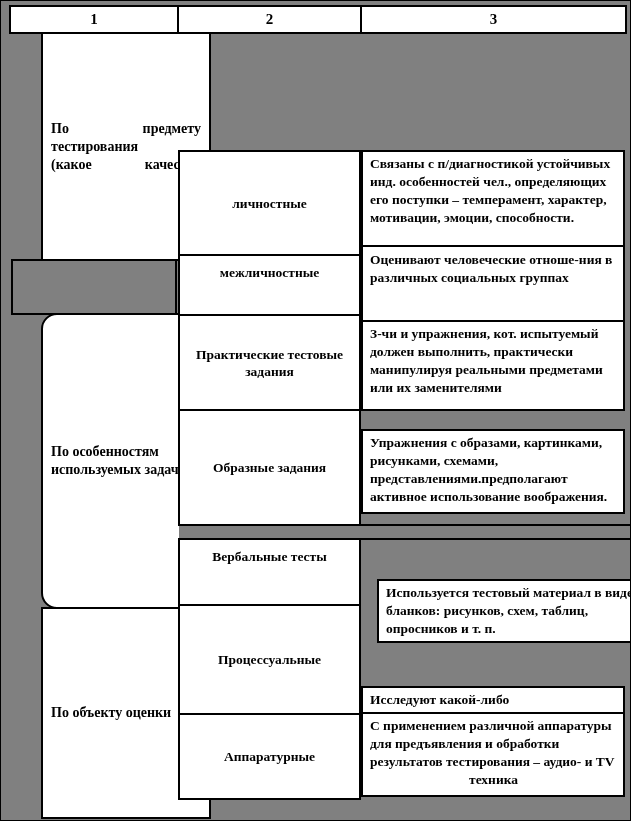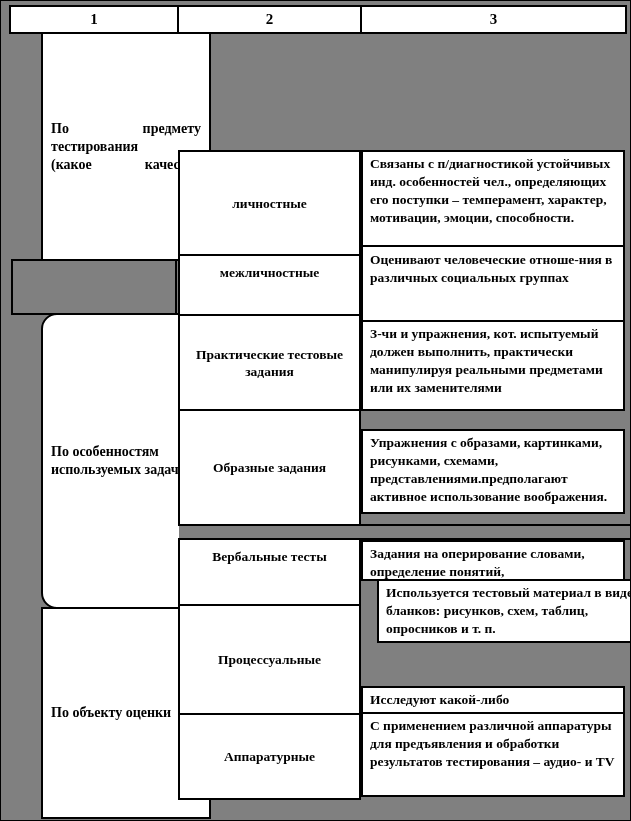--- a/index.html
+++ b/index.html
@@ -62,20 +62,20 @@
   <div class="cell c2" style="left:177px; top:313px; width:183px; height:97px;">Практические тестовые задания</div>
   <div class="cell c2" style="left:177px; top:408px; width:183px; height:117px;">Образные задания</div>
   <div class="cell c2 top" style="left:177px; top:537px; width:183px; height:68px;">Вербальные тесты</div>
   <div class="cell c2" style="left:177px; top:603px; width:183px; height:111px;">Процессуальные</div>
   <div class="cell c3" style="left:360px; top:149px; width:264px; height:97px;">Связаны с п/диагностикой устойчивых инд. особенностей чел., определяющих его поступки – темперамент, характер, мотивации, эмоции, способности.</div>
 
   <div class="cell c2" style="left:177px; top:712px; width:183px; height:87px;">Аппаратурные</div>
   <div class="cell c3 pt12" style="left:360px; top:244px; width:264px; height:77px;">Оценивают человеческие отноше-ния в различных социальных группах</div>
   <div class="cell c3" style="left:360px; top:319px; width:264px; height:91px;">З-чи и упражнения, кот. испытуемый должен выполнить, практически манипулируя реальными предметами или их заменителями</div>
   <div class="cell c3" style="left:360px; top:428px; width:264px; height:85px;">Упражнения с образами, картинками, рисунками, схемами, представлениями.предполагают активное использование воображения.</div>
-  <div class="cell c3" style="left:360px; top:539px; width:264px; height:41px;">Задания на оперирование словами, определение понятий,</div>
   <div class="cell c3" style="left:376px; top:578px; width:264px; height:64px;">Используется тестовый материал в виде бланков: рисунков, схем, таблиц, опросников и т. п.</div>
   <div class="cell c3" style="left:360px; top:640px; width:264px; height:73px;margin-top:45px;">Исследуют какой-либо психологический или поведенческий процесс,</div>
   <div class="cell c3" style="left:360px; top:711px; width:264px; height:85px;">
     <span>С применением различной аппаратуры для предъявления и обработки результатов тестирования – аудио- и TV</span>
+    <div class="clipline">техника</div>
   </div>
 
 </div>
 
 </body></html>

